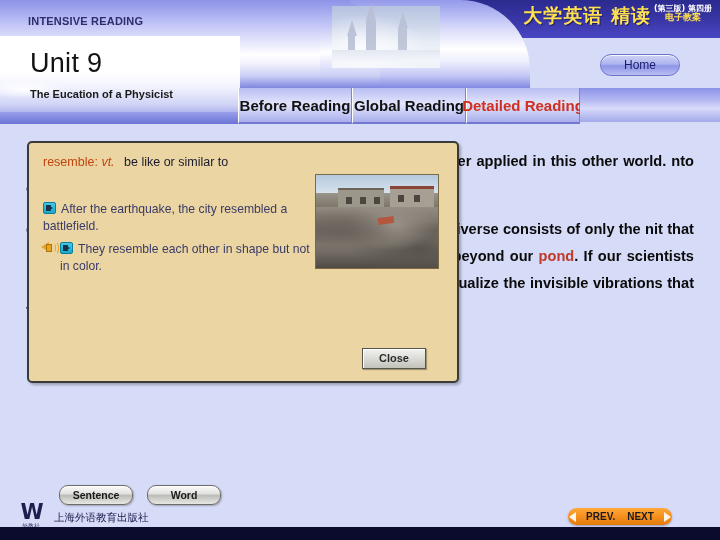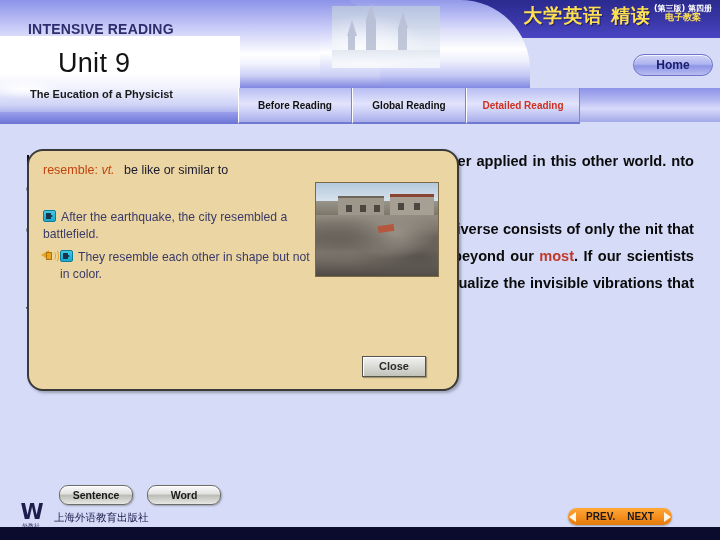--- a/index.html
+++ b/index.html
@@ -77,41 +77,40 @@
     color:#ffffff; letter-spacing:0; text-align:center; margin-left:3px;
     text-shadow:none; padding-top:1px;
   }
   .hdr-cn .sub b{ display:block; color:#ffe14f; font-size:9px; }
 
   .book-line1 {
     position:absolute; left:28px; top:9px;
     font-size:9.5px; font-weight:bold; color:#2d2d6e; letter-spacing:.2px;
   }
   .book-line2 {
-    position:absolute; left:28px; top:21px;
-    font-size:14px; font-weight:bold; color:#2d2d6e; letter-spacing:.2px;
+    position:absolute; left:28px; top:15px;
+    font-size:11px; font-weight:bold; color:#2d2d6e; letter-spacing:.2px;
   }
   .unit-title {
     position:absolute; left:30px; top:48px;
     font-size:27px; color:#121212; font-weight:normal;
     letter-spacing:.3px;
-    margin-left:28px;
   }
   .unit-sub {
     position:absolute; left:30px; top:88px;
     font-size:11px; color:#1a1a1a; font-weight:bold;
   }
   .home-btn {
-    position:absolute; left:633px; top:54px;
+    position:absolute; left:600px; top:54px;
     width:78px; height:20px; border-radius:11px;
     background:linear-gradient(180deg,#cfd3f6 0%, #aeb4ef 45%, #8d95e6 55%, #b9bef2 100%);
     border:1px solid #6d74c9;
     box-shadow: inset 0 1px 0 rgba(255,255,255,.8);
     text-align:center; line-height:20px;
-    font-size:12px; font-weight:bold; color:#1b1b6e;
+    font-size:12px; font-weight:normal; color:#1b1b6e;
     cursor:pointer;
   }
 
   
   .title-panel {
     position:absolute; left:0; top:36px; width:240px; height:84px;
     background: linear-gradient(180deg,
       #ffffff 0%, #ffffff 44%, #f0f1fd 62%, #cfd3f6 82%, #8e95e4 100%);
   }
   .title-gloss {
@@ -129,21 +128,21 @@
     display:flex;
   }
   .tab {
     width:112px; height:34px;
     margin-right:0;
     background:linear-gradient(180deg,#b8bdf2 0%, #ccd0f7 22%, #e2e4fb 46%, #cdd1f6 68%, #a8aeec 100%);
     border-left:1px solid #ffffff;
     border-right:1px solid #7d84d8;
     border-bottom:2px solid #7178cf;
     display:flex; align-items:center; justify-content:center;
-    font-size:10px; font-weight:bold; color:#111111;
+    font-size:15px; font-weight:bold; color:#111111;
     cursor:pointer; white-space:nowrap;
   }
   .tab.active { color:#d03020; }
   .tabs-end {
     flex:1; height:34px;
     background:linear-gradient(180deg,#8d93e8 0%, #b3b8f1 35%, #d8dbfa 60%, #a3a9ea 100%);
   }
 
   
   .passage {
@@ -153,23 +152,22 @@
     font-family:"Liberation Sans", sans-serif;
   }
   .passage p { margin:0 0 14px 0; }
   .kw { color:#c0392b; }
 
   
   .popup {
     position:absolute; left:27px; top:141px; width:428px; height:238px;
     background:#ebd6a3;
     border:2px solid #3a3a3a;
-    border-radius:16px;
+    border-radius:5px;
     box-shadow: 2px 2px 3px rgba(0,0,0,.28);
-    margin-top: 8px;
   }
   .pop-head {
     position:absolute; left:14px; top:11px; right:12px;
     font-size:12.5px; line-height:16px; white-space:nowrap;
   }
   .pop-head .word { color:#c1440e; font-weight:normal; }
   .pop-head .pos  { color:#c1440e; font-style:italic; }
   .pop-head .def  { color:#1a1a2e; margin-left:6px; }
 
   .ex {
@@ -347,21 +345,21 @@
       <span>er applied in this other world.</span>
       <span>nto our universe.” (This story,</span>
       <span>e so fantastic that most of the</span>
     </p>
     <p>
       <span>contentedly in that pond. We</span>
       <span>our universe consists of only</span>
       <span>universe consists of only the</span>
       <span>nit that parallel universes or</span>
       <span class="kw">dimensions</span><span>can exist next to ours, just beyond our</span>
-      <span class="kw">most</span><span>. If our scientists invent</span>
+      <span class="kw">pond</span><span>. If our scientists invent</span>
       <span>concepts like forces, it is only because they cannot visualize the invisible</span>
       <span>vibrations that fill the empty space around us.</span>
     </p>
   </div>
 
   <div class="popup">
     <div class="pop-head">
       <span class="word">resemble:</span>
       <span class="pos">vt.</span>
       <span class="def">be like or similar to</span>

